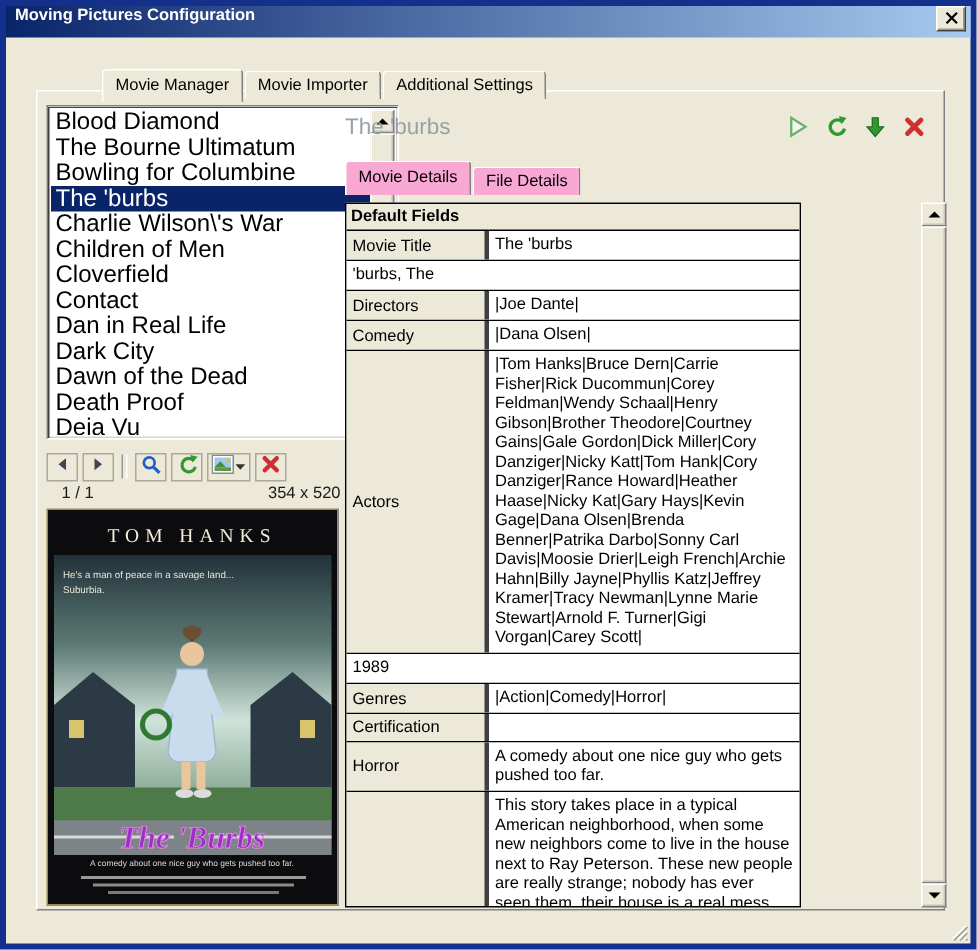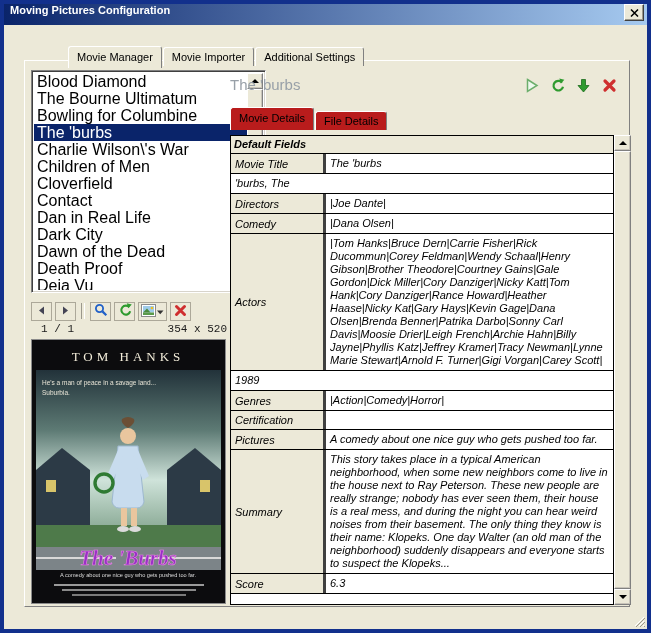--- a/index.html
+++ b/index.html
@@ -64,41 +64,41 @@
     border:1px solid;border-color:#fff #808080 #808080 #fff;box-shadow:inset -1px -1px 0 #c8c4ba;
   }
   
   .cover-bar{position:absolute;left:6px;top:240px;width:196px;}
   .cover-buttons{display:flex;align-items:center;gap:3px;height:20px;}
   .tool-btn{
     min-width:21px;height:19px;background:#ece9d8;box-sizing:border-box;
     border:1px solid #aca899;display:flex;align-items:center;justify-content:center;gap:1px;padding:0 2px;
   }
   .tool-sep{width:2px;height:16px;margin:0 2px;border-left:1px solid #9b988c;border-right:1px solid #fff;}
-  .cover-meta{position:relative;height:14px;margin-top:2px;font-size:11px;color:#1a1a1a;font-family:Liberation Mono, monospace;}
+  .cover-meta{position:relative;height:14px;margin-top:2px;font-size:11px;color:#1a1a1a;}
   .page-ind{position:absolute;left:10px;top:0;}
   .dims{position:absolute;right:0;top:0;}
   
   .poster{position:absolute;left:6px;top:278px;width:195px;height:265px;border:1px solid #8a8a8a;box-sizing:border-box;background:#fde047;}
   
   .details-title{position:absolute;left:205px;top:15px;font-size:15px;color:#98a0a8;white-space:nowrap;}
   .action-icons{position:absolute;left:497px;top:16px;display:flex;gap:8px;align-items:center;}
   .action-icons .icon-btn{width:18px;height:18px;display:flex;align-items:center;justify-content:center;}
   .subtabstrip{position:absolute;left:205px;top:45px;height:24px;display:flex;align-items:flex-end;z-index:4;}
   .subtab{
     position:relative;height:19px;line-height:18px;margin-bottom:0;margin-right:1px;
-    padding:0 8px;background:#b91c1c;white-space:nowrap;
+    padding:0 8px;background:#f9a8d4;white-space:nowrap;
     border:1px solid;border-color:#fff #808080 #808080 #fff;border-bottom:none;
     border-radius:3px 3px 0 0;box-sizing:border-box;
   }
   .subtab.active{height:23px;line-height:21px;z-index:5;}
   
   .grid{
-    position:absolute;left:205px;top:74px;width:384px;height:470px;box-sizing:border-box;
-    border:1px solid #000;background:#fff;overflow:hidden;font-style:italic;
+    position:absolute;left:205px;top:74px;width:304px;height:470px;box-sizing:border-box;
+    border:1px solid #000;background:#fff;overflow:hidden;
   }
   .grid-header{
     height:17px;line-height:17px;padding:0 3px;font-weight:bold;background:#ece9d8;
     border-bottom:1px solid #000;
   }
   .grid-row{display:flex;border-bottom:1px solid #000;}
   .cell-label{
     width:95px;box-sizing:border-box;background:#ece9d8;border-right:3px solid #404040;
     padding:3px 4px;display:flex;align-items:center;font-size:11px;flex-shrink:0;
   }
@@ -348,21 +348,21 @@
             <div class="cell-label">Genres</div>
             <div class="cell-value">|Action|Comedy|Horror|</div>
           </div>
 
           <div class="grid-row">
             <div class="cell-label">Certification</div>
           </div>
 
 
           <div class="grid-row">
-            <div class="cell-label">Pictures</div>
+            <div class="cell-label">Horror</div>
             <div class="cell-value">A comedy about one nice guy who gets pushed too far.</div>
           </div>
 
           <div class="grid-row">
             <div class="cell-label">Summary</div>
             <div class="cell-value">This story takes place in a typical American neighborhood, when some new neighbors come to live in the house next to Ray Peterson. These new people are really strange; nobody has ever seen them, their house is a real mess, and during the night you can hear weird noises from their basement. The only thing they know is their name: Klopeks. One day Walter (an old man of the neighborhood) suddenly disappears and everyone starts to suspect the Klopeks...</div>
           </div>
 
           <div class="grid-row">
             <div class="cell-label">Score</div>

